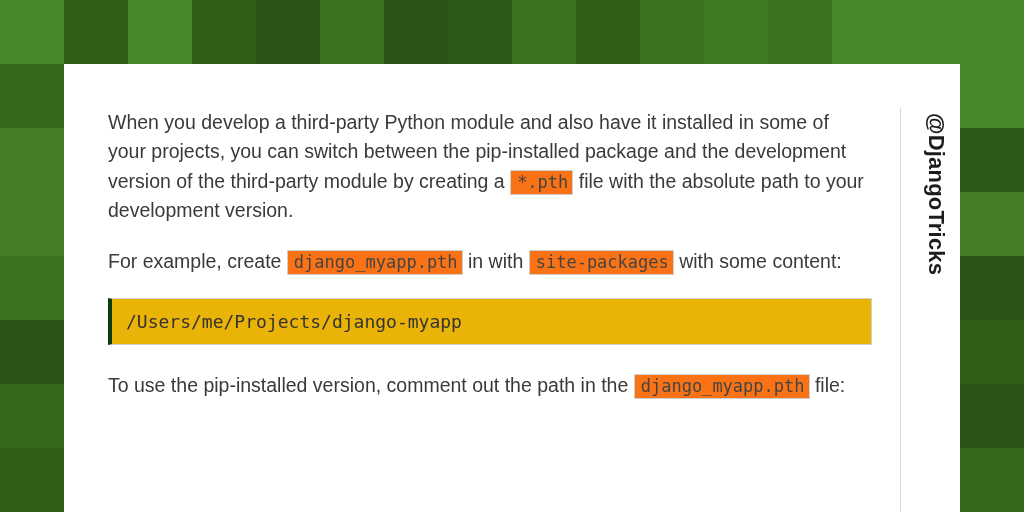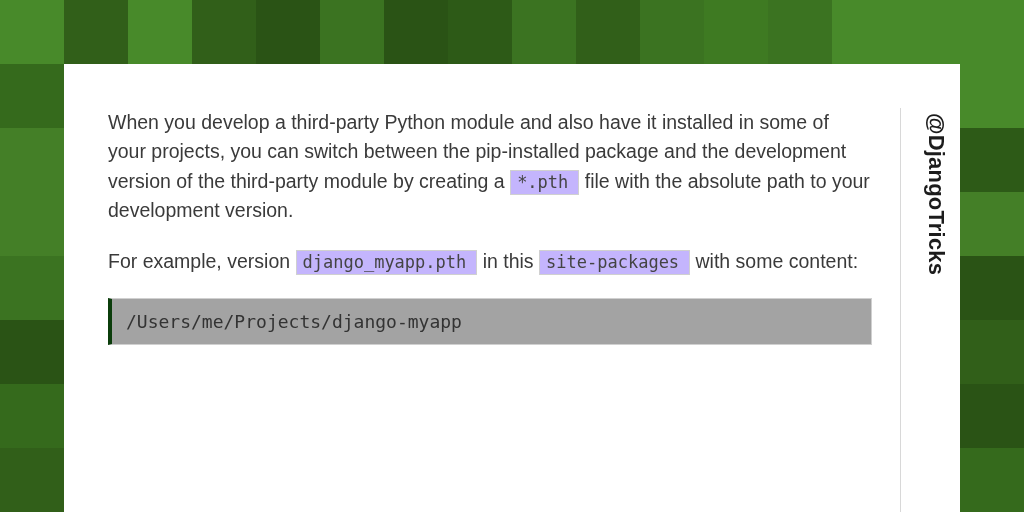--- a/index.html
+++ b/index.html
@@ -57,34 +57,34 @@
   p {
     font-size: 19.5px;
     line-height: 1.5;
     color: #3a3a3a;
     margin-bottom: 22px;
   }
   code.inline {
     font-family: "Consolas", "Menlo", "Monaco", monospace;
     font-size: 17px;
     border: 1px solid #d0d0d0;
-    padding: 1px 10px 2px 6px;
+    padding: 1px 4px 2px 6px;
     color: #444;
-    background: #c4b5fd;
+    background: #f97316;
     white-space: nowrap;
   }
   pre.block {
     border: 1px solid #d0d0d0;
     border-left: 4px solid #0b3d0b;
     padding: 12px 14px;
     font-family: "Consolas", "Menlo", "Monaco", monospace;
     font-size: 18px;
     color: #333;
     margin-bottom: 26px;
-    background: #a3a3a3;
+    background: #eab308;
   }
 </style>
 </head>
 <body>
 
 <div class="bg" id="bg">
     <div style="background: rgb(72, 138, 42);"></div>
     <div style="background: rgb(49, 95, 25);"></div>
     <div style="background: rgb(72, 138, 42);"></div>
     <div style="background: rgb(49, 95, 25);"></div>
@@ -215,22 +215,25 @@
   </div>
 
 <div class="card">
   <div class="content">
 
     <p>
       <span>When you develop a third-party Python module and also have it installed in some of your projects, you can switch between the pip-installed package and the development version of the third-party module by creating a </span><code class="inline">*.pth</code><span> file with the absolute path to your development version.</span>
     </p>
 
     <p>
-      <span>For example, version </span><code class="inline">django_myapp.pth</code><span> in this </span><code class="inline">site-packages</code><span> with some content:</span>
+      <span>For example, create </span><code class="inline">django_myapp.pth</code><span> in with </span><code class="inline">site-packages</code><span> with some content:</span>
     </p>
 
     <pre class="block">/Users/me/Projects/django-myapp</pre>
 
+    <p>
+      <span>To use the pip-installed version, comment out the path in the </span><code class="inline">django_myapp.pth</code><span> file:</span>
+    </p>
   </div>
   <div class="handle-col">
     <div class="handle">@DjangoTricks</div>
   </div>
 </div>
 
 </body></html>

